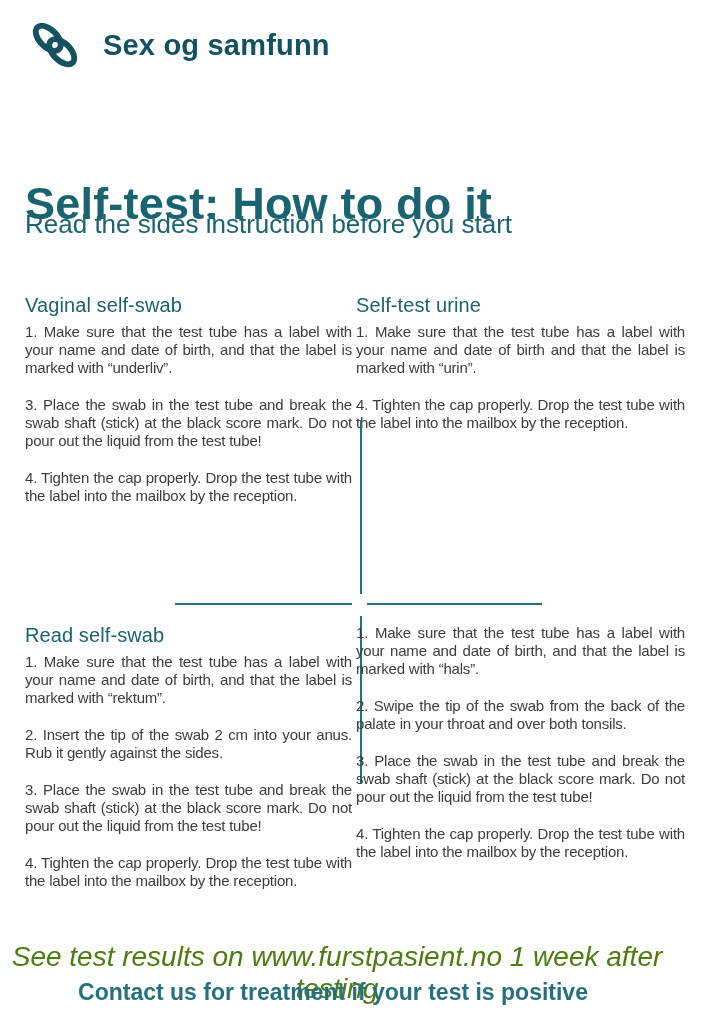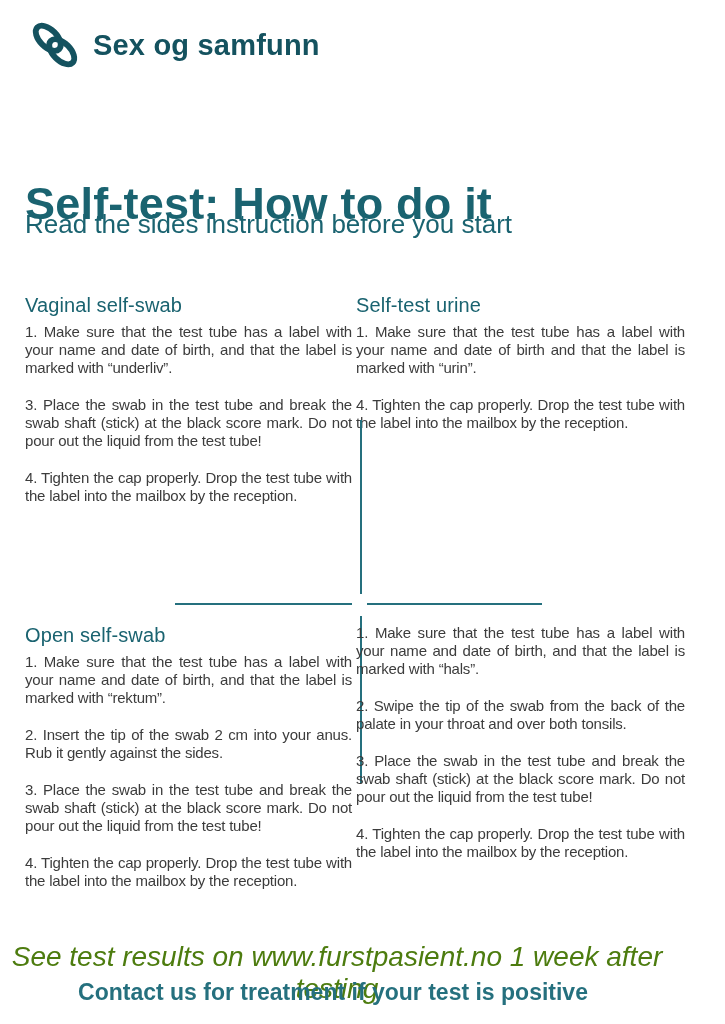--- a/index.html
+++ b/index.html
@@ -5,21 +5,21 @@
   html, body { margin:0; padding:0; }
   body {
     width:725px; height:1024px;
     background:#ffffff;
     font-family:"Liberation Sans", sans-serif;
     position:relative;
     overflow:hidden;
   }
   .logo {
     position:absolute; top:18px; left:28px;
-    display:flex; align-items:center; gap:11px;
+    display:flex; align-items:center; gap:21px;
   }
   .logo svg { width:54px; height:54px; display:block; }
   .brand {
     font-size:29px; font-weight:700; color:#14525f; letter-spacing:0.2px;
   }
   .title {
     position:absolute; left:25px; top:148px;
     font-size:45px; font-weight:700; color:#1a6370; letter-spacing:0.2px;
   }
   .subtitle {
@@ -87,21 +87,21 @@
   </div>
 </div>
 
 <div class="divider vdiv-top"></div>
 <div class="divider vdiv-bottom"></div>
 <div class="divider hdiv-left"></div>
 <div class="divider hdiv-right"></div>
 
 <div class="row row2">
   <div class="section">
-    <h2>Open self-swab</h2>
+    <h2>Read self-swab</h2>
     <p>1. Make sure that the test tube has a label with your name and date of birth, and that the label is marked with “rektum”.</p>
     <p>2. Insert the tip of the swab 2 cm into your anus. Rub it gently against the sides.</p>
     <p>3. Place the swab in the test tube and break the swab shaft (stick) at the black score mark. Do not pour out the liquid from the test tube!</p>
     <p>4. Tighten the cap properly. Drop the test tube with the label into the mailbox by the reception.</p>
   </div>
   <div class="section">
     <p>1. Make sure that the test tube has a label with your name and date of birth, and that the label is marked with “hals”.</p>
     <p>2. Swipe the tip of the swab from the back of the palate in your throat and over both tonsils.</p>
     <p>3. Place the swab in the test tube and break the swab shaft (stick) at the black score mark. Do not pour out the liquid from the test tube!</p>
     <p>4. Tighten the cap properly. Drop the test tube with the label into the mailbox by the reception.</p>

